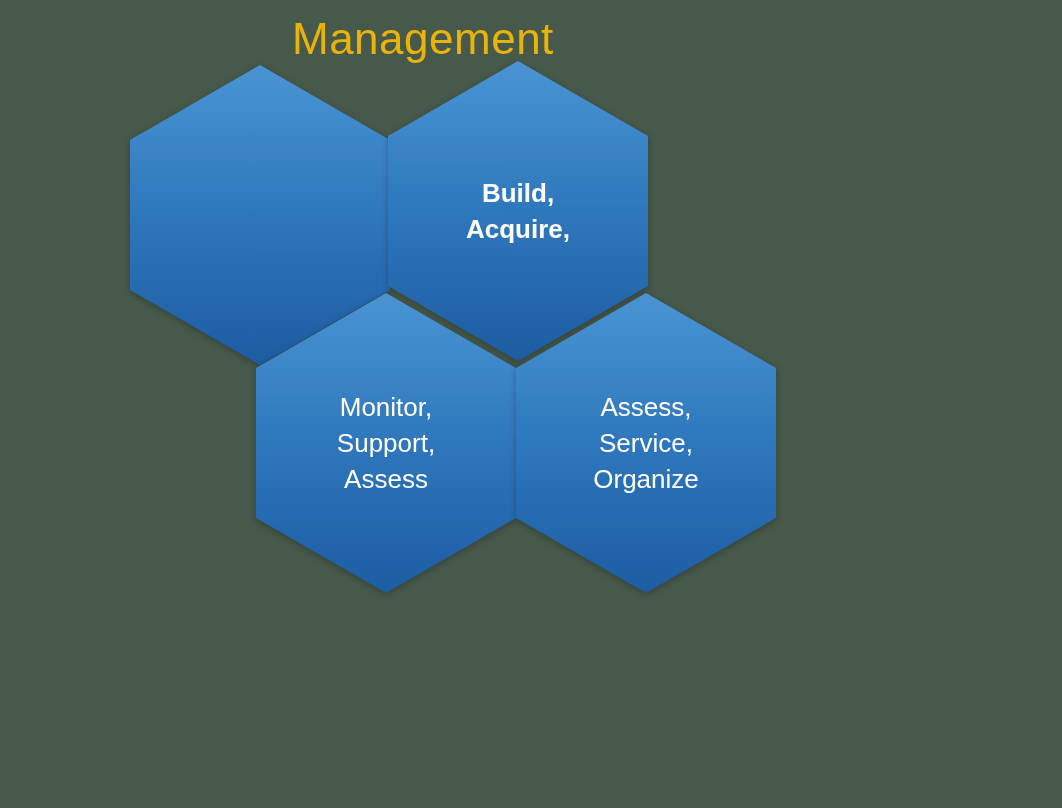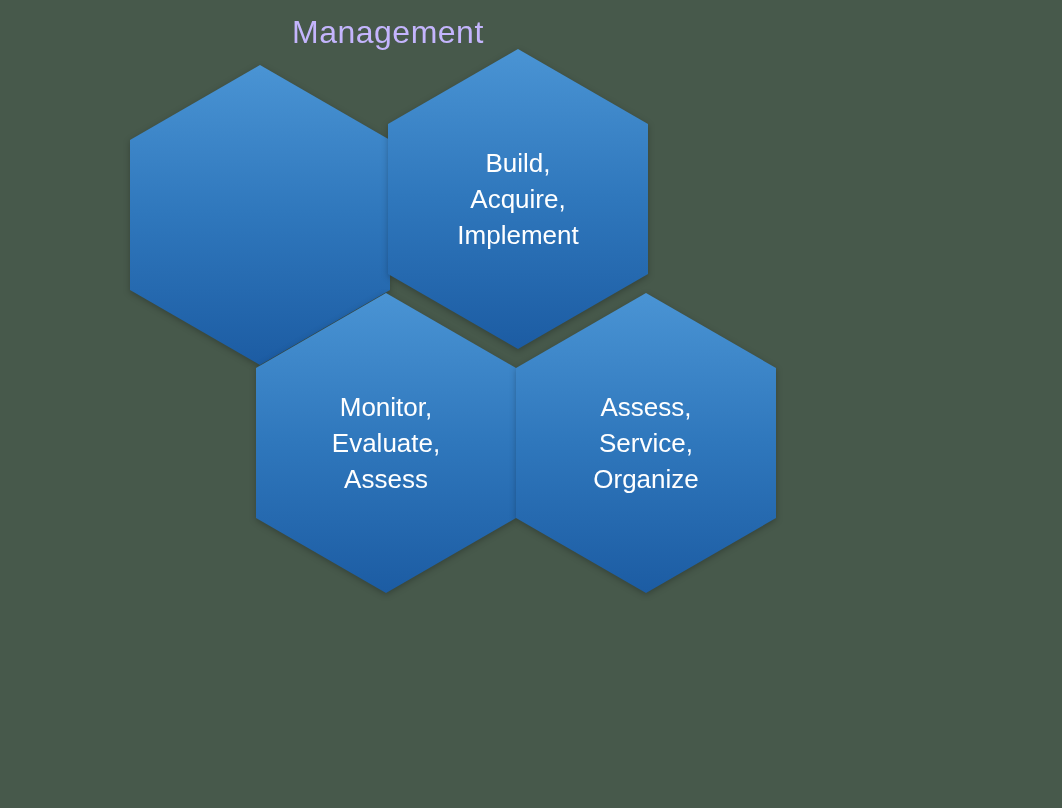--- a/index.html
+++ b/index.html
@@ -14,23 +14,23 @@
     position: relative;
     width: 1062px;
     height: 808px;
     background: #47594b;
     overflow: hidden;
   }
   .diagram-title {
     position: absolute;
     left: 292px;
     top: 14px;
-    font-size: 32px;
+    font-size: 44px;
     font-weight: 500;
-    color: #c4b5fd;
+    color: #eab308;
     letter-spacing: 0.5px;
   }
   .hex {
     position: absolute;
     width: 260px;
     height: 300px;
     filter: drop-shadow(0 2px 3px rgba(0,0,0,0.25));
   }
   .hex-shape {
     width: 100%;
@@ -44,21 +44,21 @@
   .hex-label {
     color: #ffffff;
     font-size: 26px;
     line-height: 36px;
     text-align: center;
   }
   .hex-label span {
     display: block;
   }
   .hex1 { left: 130px; top: 65px; }
-  .hex2 { left: 388px; top: 49px; z-index: 1; }
+  .hex2 { left: 388px; top: 61px; z-index: 1; font-weight: bold; }
   .hex3 { left: 256px; top: 293px; z-index: 2; }
   .hex4 { left: 516px; top: 293px; z-index: 2; }
 </style>
 </head>
 <body>
 
 <div class="canvas">
 
   <div class="diagram-title">Management</div>
 
@@ -67,30 +67,29 @@
       <div class="hex-label">
       </div>
     </div>
   </div>
 
   <div class="hex hex2">
     <div class="hex-shape">
       <div class="hex-label">
         <span>Build,</span>
         <span>Acquire,</span>
-        <span>Implement</span>
       </div>
     </div>
   </div>
 
   <div class="hex hex3">
     <div class="hex-shape">
       <div class="hex-label">
         <span>Monitor,</span>
-        <span>Evaluate,</span>
+        <span>Support,</span>
         <span>Assess</span>
       </div>
     </div>
   </div>
 
   <div class="hex hex4">
     <div class="hex-shape">
       <div class="hex-label">
         <span>Assess,</span>
         <span>Service,</span>

